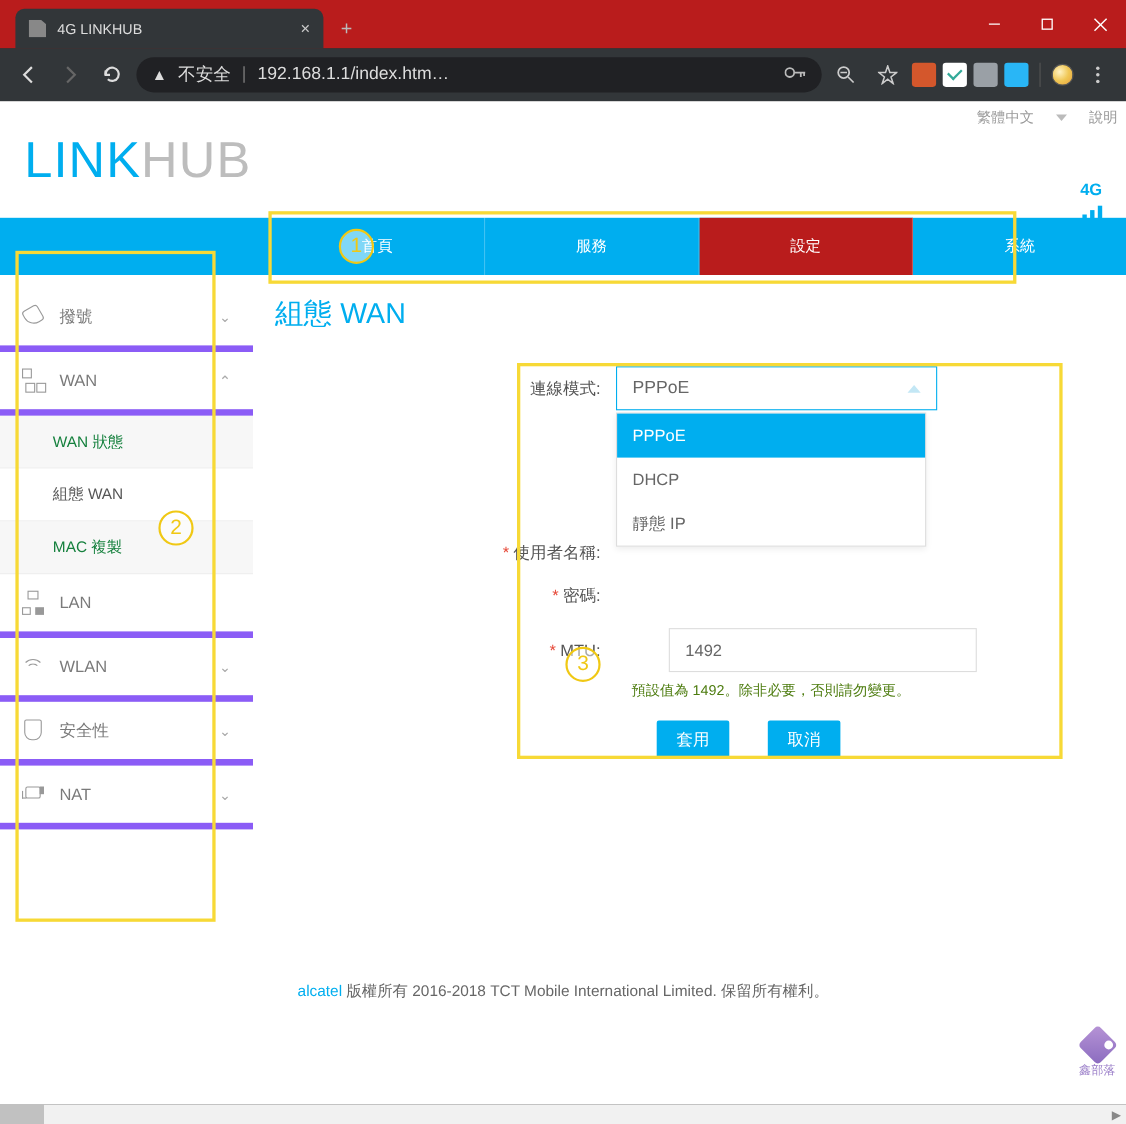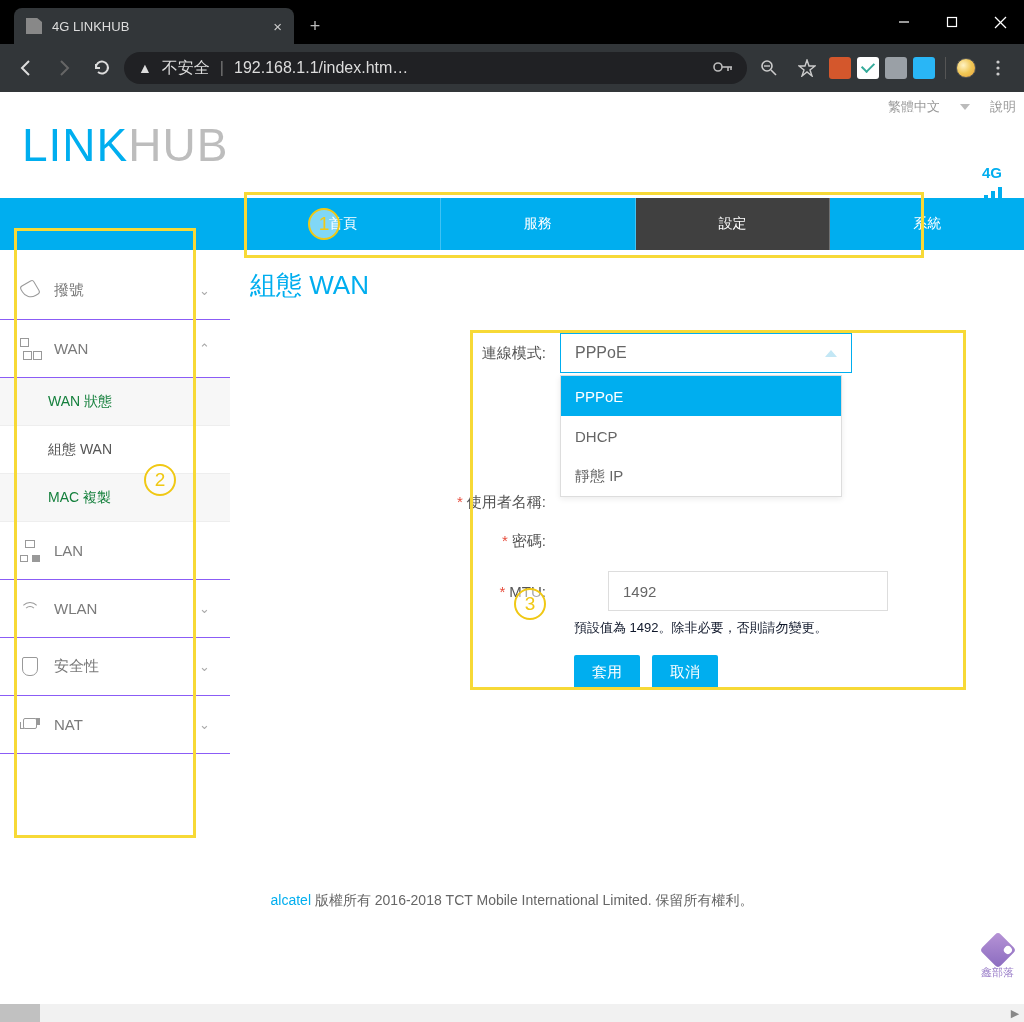--- a/index.html
+++ b/index.html
@@ -1,19 +1,19 @@
 <!DOCTYPE html>
 <html><head>
 <meta charset="utf-8">
 <style>
 * { margin:0; padding:0; box-sizing:border-box; font-family:"Microsoft JhengHei","Segoe UI",Arial,sans-serif; }
 body { width:1024px; height:1022px; background:#2b2b2b; overflow:hidden; position:relative; }
 
 
-.titlebar { height:44px; background:#000000; display:flex; align-items:flex-end; }
+.titlebar { height:44px; background:#b91c1c; display:flex; align-items:flex-end; }
 .tab { height:36px; width:280px; background:#323639; border-radius:8px 8px 0 0; display:flex; align-items:center; padding:0 12px; margin-left:14px; color:#ddd; font-size:13px; gap:10px; }
 .tab .file-ico { width:16px; height:16px; background:#888; clip-path:polygon(0 0,70% 0,100% 25%,100% 100%,0 100%); }
 .tab .close { margin-left:auto; font-size:15px; color:#ccc; }
 .newtab { width:30px; height:30px; display:flex; align-items:center; justify-content:center; color:#bbb; font-size:18px; margin-left:6px; margin-bottom:3px; }
 .winbtns { margin-left:auto; display:flex; }
 .winbtn { width:48px; height:44px; display:flex; align-items:center; justify-content:center; color:#fff; }
 
 .addrbar { height:48px; background:#323639; display:flex; align-items:center; padding:0 10px; gap:6px; }
 .navbtn { width:32px; height:32px; display:flex; align-items:center; justify-content:center; color:#bbb; }
 .navbtn.dis { color:#666; }
@@ -42,25 +42,25 @@
 
 .sigbox { position:absolute; top:72px; right:22px; display:flex; align-items:flex-end; gap:6px; color:#00aeef; font-size:15px; font-weight:600;flex-direction:column; }
 .sigbars { display:flex; align-items:flex-end; gap:3px; }
 .sigbars span { width:4px; background:#00aeef; display:block; }
 .sigbars span:nth-child(1){height:8px;} .sigbars span:nth-child(2){height:12px;} .sigbars span:nth-child(3){height:16px;} .sigbars span:nth-child(4){height:20px;}
 
 .navbar { position:absolute; top:106px; left:0; right:0; height:52px; background:#00aeef; display:flex; }
 .navbar .spacer { width:246px; }
 .navtab { flex:1; display:flex; align-items:center; justify-content:center; color:#fff; font-size:14px; border-right:1px solid rgba(255,255,255,.25); cursor:pointer; }
 .navtab:last-child { border-right:none; }
-.navtab.active { background:#404040; }
+.navtab.active { background:#b91c1c; }
 
 
 .sidebar { position:absolute; top:170px; left:0; width:230px; }
-.sb-item { height:58px; display:flex; align-items:center; padding:0 20px; color:#7a7a7a; font-size:15px; border-bottom:1px solid #8b5cf6; cursor:pointer;text-align:center; }
+.sb-item { height:58px; display:flex; align-items:center; padding:0 20px; color:#7a7a7a; font-size:15px; border-bottom:6px solid #8b5cf6; cursor:pointer;text-align:center; }
 .sb-item .ico { width:22px; height:22px; margin-right:12px; position:relative; }
 .sb-item .chev { margin-left:auto; color:#aaa; font-size:13px; }
 .sb-sub { background:#f7f7f7; }
 .sb-sub .sub { height:48px; display:flex; align-items:center; padding-left:48px; color:#15803d; font-size:14px; border-bottom:1px solid #eee; }
 .sb-sub .sub.active { background:#fff; color:#555; }
 
 
 .ico-phone::before { content:""; position:absolute; width:14px; height:14px; border:1.5px solid #999; border-radius:3px 3px 3px 10px; transform:rotate(-30deg); left:2px; top:2px; }
 .ico-wan::before { content:""; position:absolute; width:7px; height:7px; border:1.3px solid #999; left:0; top:0; }
 .ico-wan::after { content:""; position:absolute; width:7px; height:7px; border:1.3px solid #999; right:0; bottom:0; box-shadow:-10px 0 0 -1px #fff, -10px 0 0 0 #999; }
@@ -77,23 +77,23 @@
 .main h1 { color:#00aeef; font-size:26px; font-weight:500; margin-bottom:30px; }
 .formrow { display:flex; align-items:center; margin-bottom:20px; }
 .formrow label { width:310px; text-align:right; padding-right:14px; font-size:15px; color:#555; }
 .req { color:#e74c3c; margin-right:4px; }
 .selbox { width:292px; height:40px; border:1px solid #00aeef; display:flex; align-items:center; padding:0 14px; color:#666; position:relative; }
 .selbox .tri { position:absolute; right:14px; width:0; height:0; border-left:6px solid transparent; border-right:6px solid transparent; border-bottom:7px solid #c3e7f5; }
 .dropdown { position:absolute; top:41px; left:-1px; width:282px; border:1px solid #ddd; background:#fff; box-shadow:0 2px 6px rgba(0,0,0,.08); z-index:5; }
 .dropdown .opt { height:40px; display:flex; align-items:center; padding:0 14px; color:#666; font-size:15px; }
 .dropdown .opt.sel { background:#00aeef; color:#fff; }
 .txtin { width:280px; height:40px; border:1px solid #ddd; padding:0 14px; font-size:15px; color:#666;margin-left:48px; }
-.hint { margin-left:324px; font-size:13px; color:#0f172a; margin-top:-12px; margin-bottom:18px; }
+.hint { margin-left:324px; font-size:13px; color:#4d7c0f; margin-top:-12px; margin-bottom:18px; }
 .btns { margin-left:324px; display:flex; gap:12px; margin-top:10px; }
-.btn { padding:8px 18px; background:#00aeef; color:#fff; border:none; font-size:15px; cursor:pointer; border-radius:2px; }
+.btn { padding:8px 18px; background:#00aeef; color:#fff; border:none; font-size:15px; cursor:pointer; border-radius:2px;margin-left:23px; }
 
 .footer { position:absolute; bottom:94px; left:0; right:0; text-align:center; font-size:14px; color:#666; }
 .footer .brand { color:#00aeef; font-weight:400; }
 
 
 .hl { position:absolute; border:3px solid #f7d936; pointer-events:none; z-index:20; }
 .circ { position:absolute; width:32px; height:32px; border:2.5px solid #f0c814; border-radius:50%; display:flex; align-items:center; justify-content:center; color:#f0c814; font-size:19px; z-index:21; pointer-events:none; background:rgba(255,255,255,.5); }
 
 
 .wm { position:absolute; right:10px; bottom:24px; font-size:11px; color:#9b7fc9; text-align:center; }

